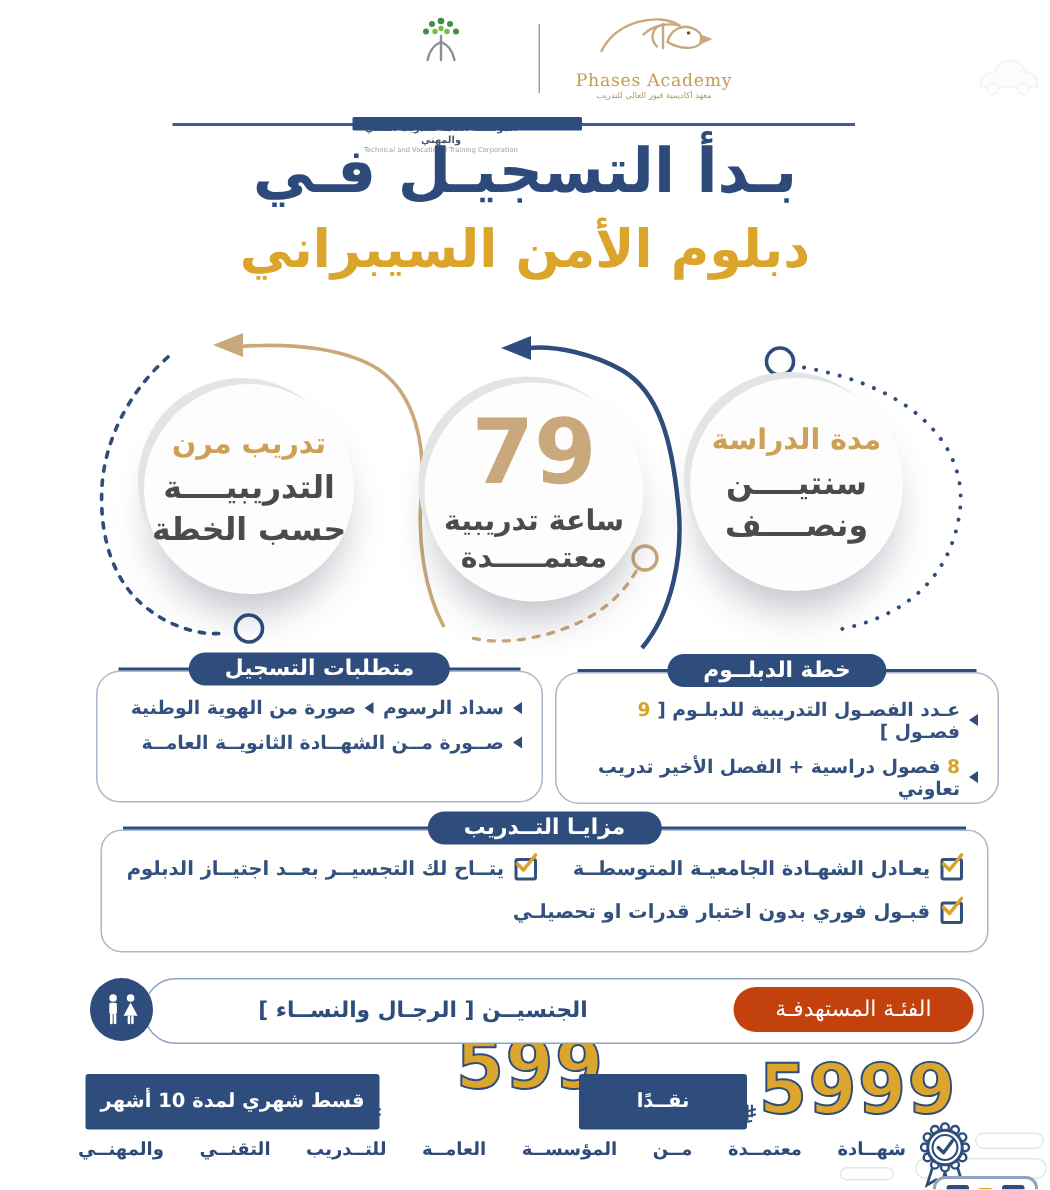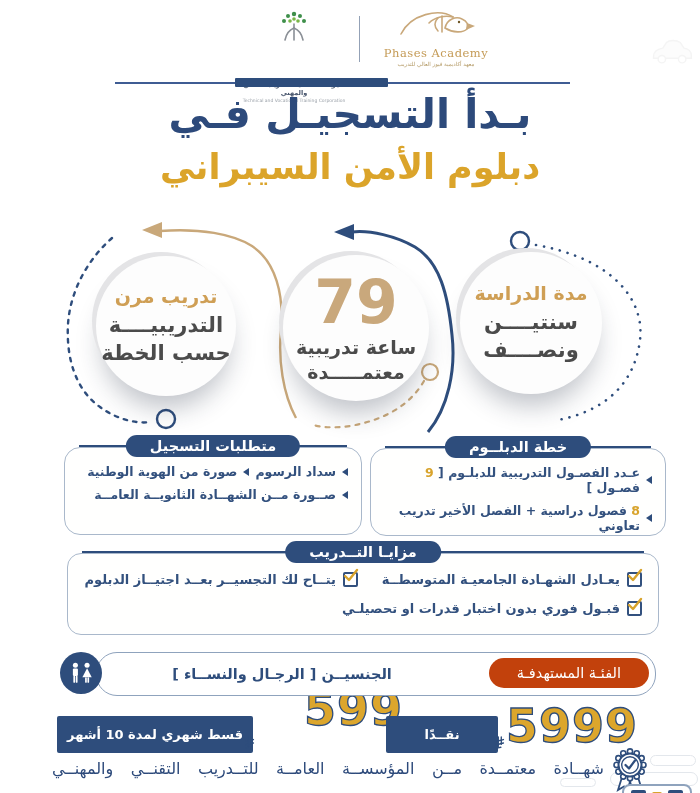--- a/index.html
+++ b/index.html
@@ -72,21 +72,21 @@
   .p-cash{left:506px;top:703px;}
   .p-inst{left:256px;top:686px;margin-left:48px;}
   .price-bar{position:absolute;height:37px;background:#2e4d7c;color:#fff;font-size:13px;font-weight:bold;
              display:flex;align-items:center;justify-content:center;border-radius:2px;z-index:3;}
   .bar-cash{left:386px;top:716px;width:112px;}
   .bar-inst{left:57px;top:716px;width:196px;}
   .sar{position:absolute;z-index:3;}
   .sar1{left:494px;top:735px;}
   .sar2{left:244px;top:735px;}
   
-  .footer-text{position:absolute;left:52px;top:759px;width:552px;font-size:16px;font-weight:normal;color:#2d4a7b;
+  .footer-text{position:absolute;left:52px;top:759px;width:552px;font-size:12px;font-weight:bold;color:#2d4a7b;
                text-align:justify;text-align-last:justify;white-space:nowrap;}
   .medal{position:absolute;left:608px;top:747px;z-index:3;}
   .cloud{position:absolute;border:1.5px solid #e3e7ec;background:#fff;border-radius:10px;z-index:1;}
   .cloud1{left:650px;top:755px;width:44px;height:9px;}
   .cloud2{left:610px;top:772px;width:86px;height:12px;}
   .cloud3{left:560px;top:778px;width:34px;height:7px;}
   .cutoff-box{position:absolute;left:622px;top:784px;width:70px;height:28px;background:#fff;
               border:2px solid #8fa3bd;border-radius:8px;z-index:4;display:flex;align-items:flex-start;
               justify-content:center;gap:6px;padding-top:4px;box-sizing:border-box;}
   .cutoff-sq{width:15px;height:14px;background:#2e4d7c;border-radius:2px;}

